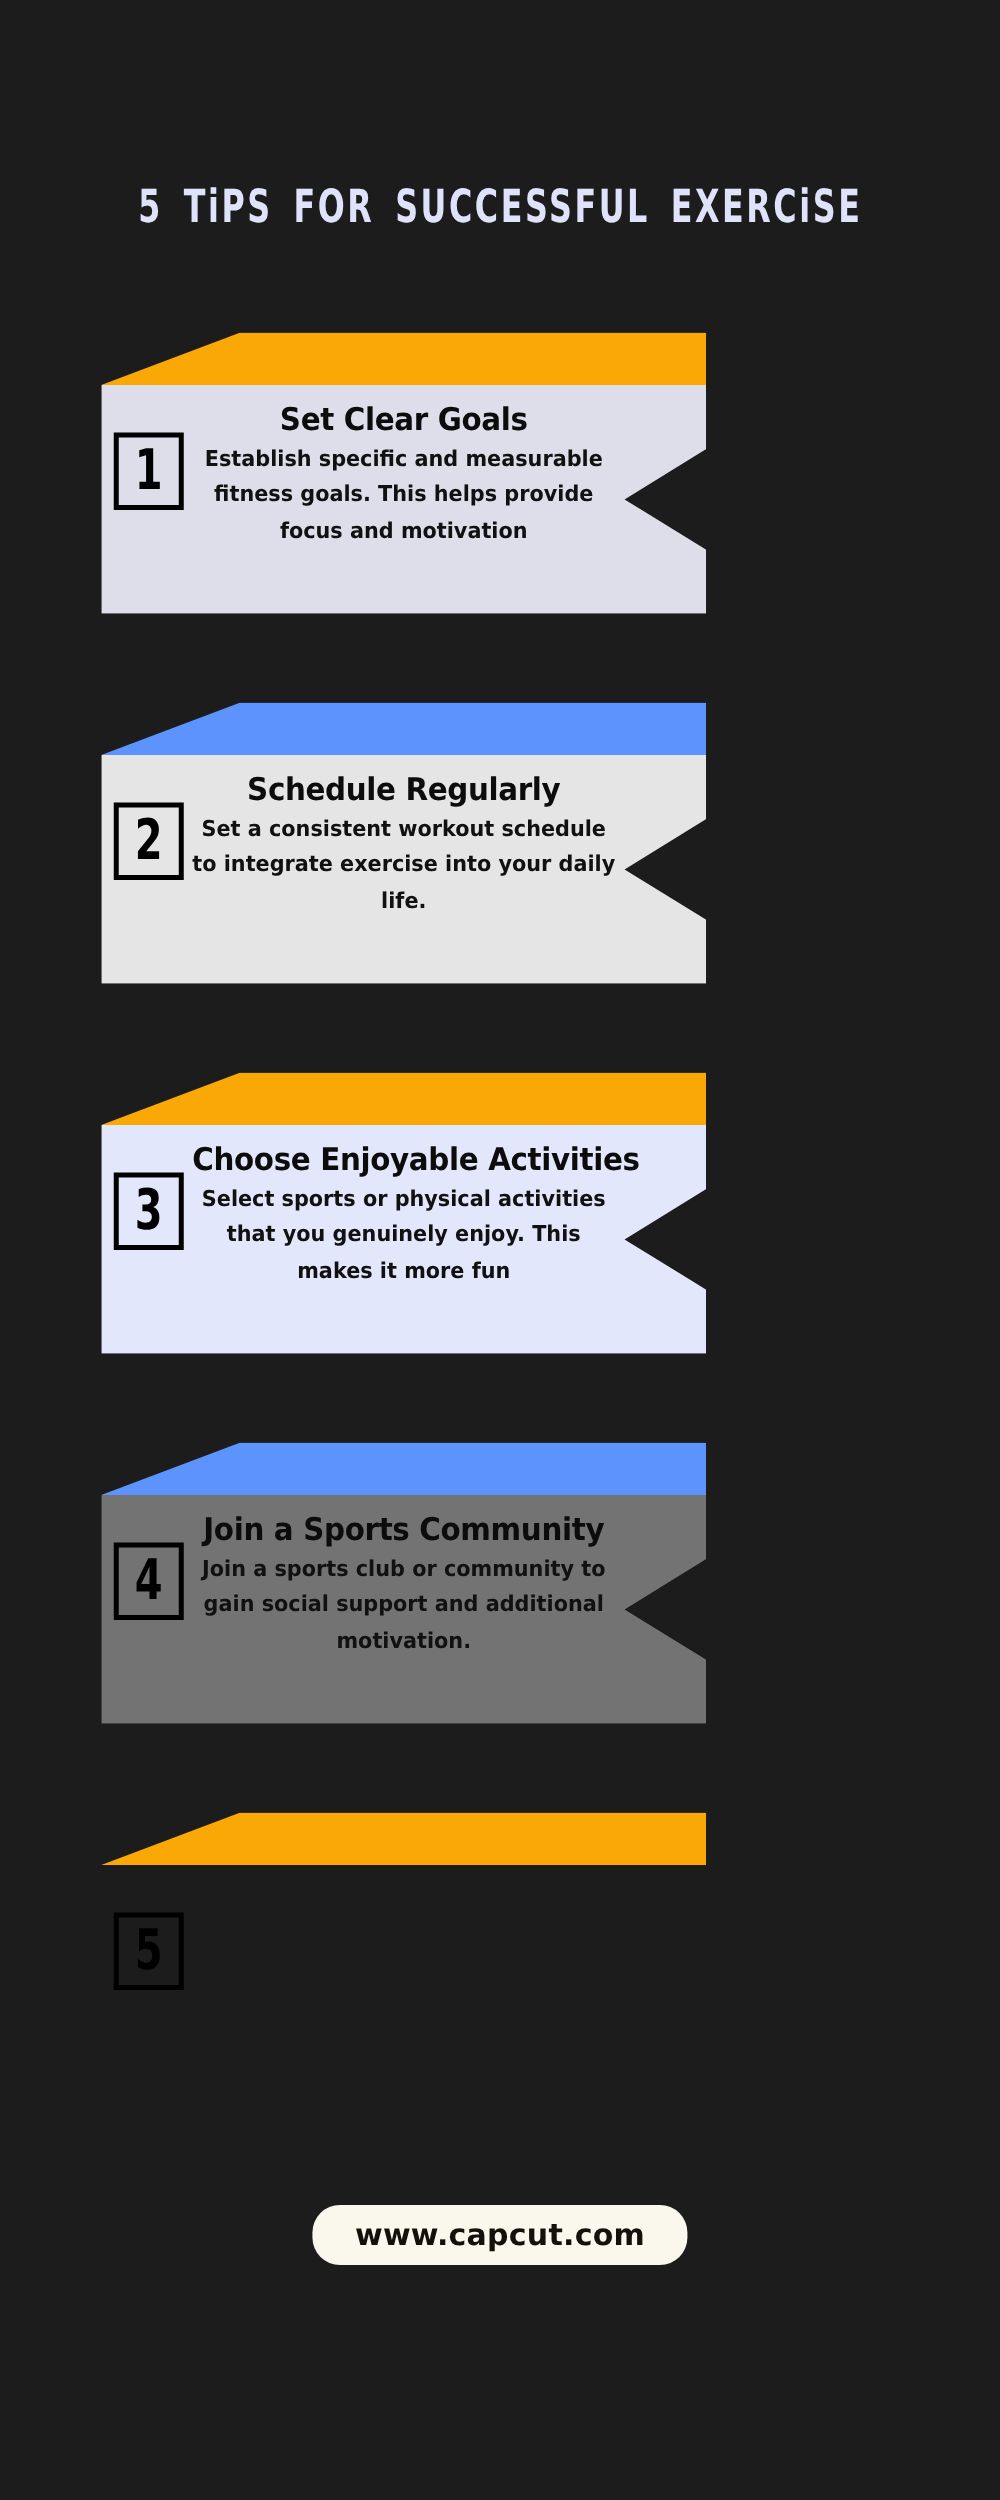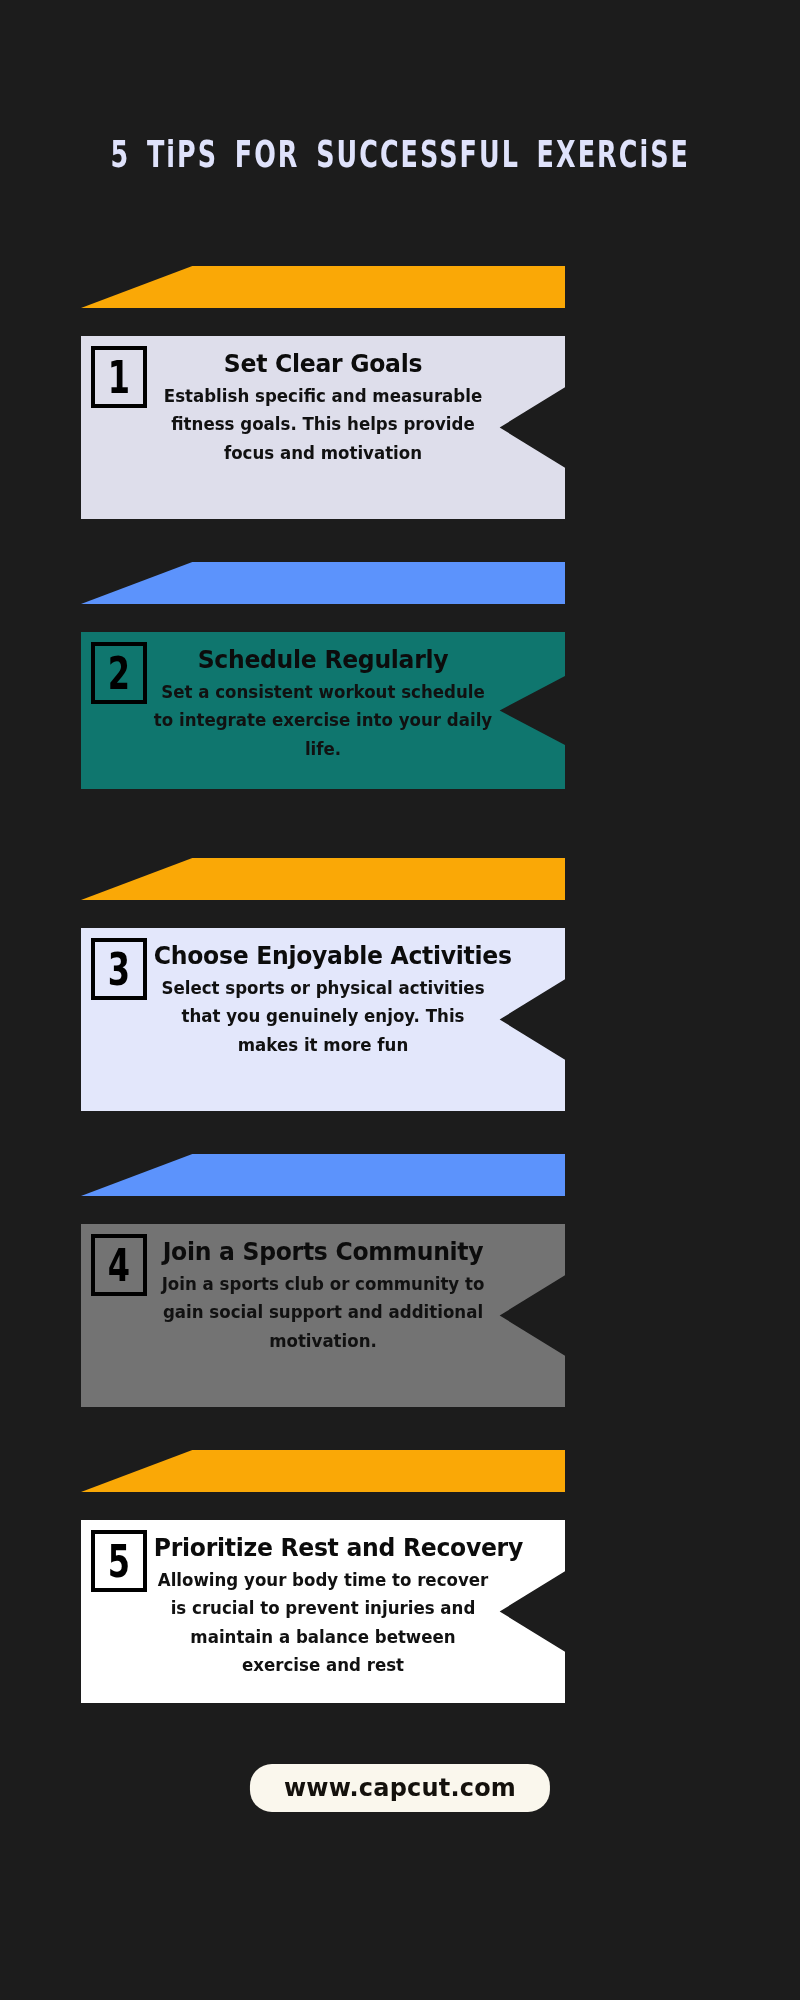--- a/index.html
+++ b/index.html
@@ -11,21 +11,21 @@
     height: 2000px;
     background: #1c1c1c;
     font-family: "Liberation Sans", sans-serif;
     overflow: hidden;
     position: relative;
   }
 
   
   .title-wrap {
     position: absolute;
-    top: 136px;
+    top: 148px;
     left: 0;
     width: 800px;
     text-align: center;
   }
   .title {
     display: inline-block;
     color: #dfe2fb;
     font-family: "DejaVu Sans", sans-serif;
     font-size: 31px;
     font-weight: bold;
@@ -69,21 +69,20 @@
       100% 28%,
       86.5% 50%,
       100% 72%,
       100% 100%,
       0 100%
     );
     overflow: hidden;
     box-sizing: border-box;
     padding: 14px 62px 14px 62px;
     text-align: center;
-    margin-top: 28px;
   }
 
   .card-title {
     color: #0c0c0c;
     font-family: "DejaVu Sans", sans-serif;
     font-size: 25px;
     font-weight: bold;
     line-height: 1.12;
     margin: 0 0 4px 0;
     letter-spacing: -0.3px;
@@ -161,21 +160,21 @@
   </div>
   <div class="num-box" style="top:80px;">
     <span>1</span>
   </div>
 </div>
 
 <div class="card" id="card-1" style="top:562px;">
   <div class="banner" style="background: rgb(92, 147, 252);">
     <div class="accent-line" style="background: rgb(92, 147, 252);"></div>
   </div>
-  <div class="body" style="height: 157px; background: #0f766e;">
+  <div class="body" style="height: 183px; background: #e5e5e5;">
     <div class="card-title">Schedule Regularly</div>
     <div class="card-desc">Set a consistent workout schedule to integrate exercise into your daily life.</div>
   </div>
   <div class="num-box" style="top:80px;">
     <span>2</span>
   </div>
 </div>
 
 <div class="card" id="card-2" style="top:858px;">
   <div class="banner" style="background: rgb(250, 168, 6);">
@@ -200,24 +199,20 @@
   </div>
   <div class="num-box" style="top:80px;">
     <span>4</span>
   </div>
 </div>
 
 <div class="card" id="card-4" style="top:1450px;">
   <div class="banner" style="background: rgb(250, 168, 6);">
     <div class="accent-line" style="background: rgb(250, 168, 6);"></div>
   </div>
-  <div class="body" style="height: 183px; background: rgb(255, 255, 255);">
-    <div class="card-title">Prioritize Rest and Recovery</div>
-    <div class="card-desc">Allowing your body time to recover is crucial to prevent injuries and maintain a balance between exercise and rest</div>
-  </div>
   <div class="num-box" style="top:80px;">
     <span>5</span>
   </div>
 </div>
 
 <div class="footer-pill" style="background: rgb(250, 247, 237);">
   <span>www.capcut.com</span>
 </div>
 
 </body></html>

